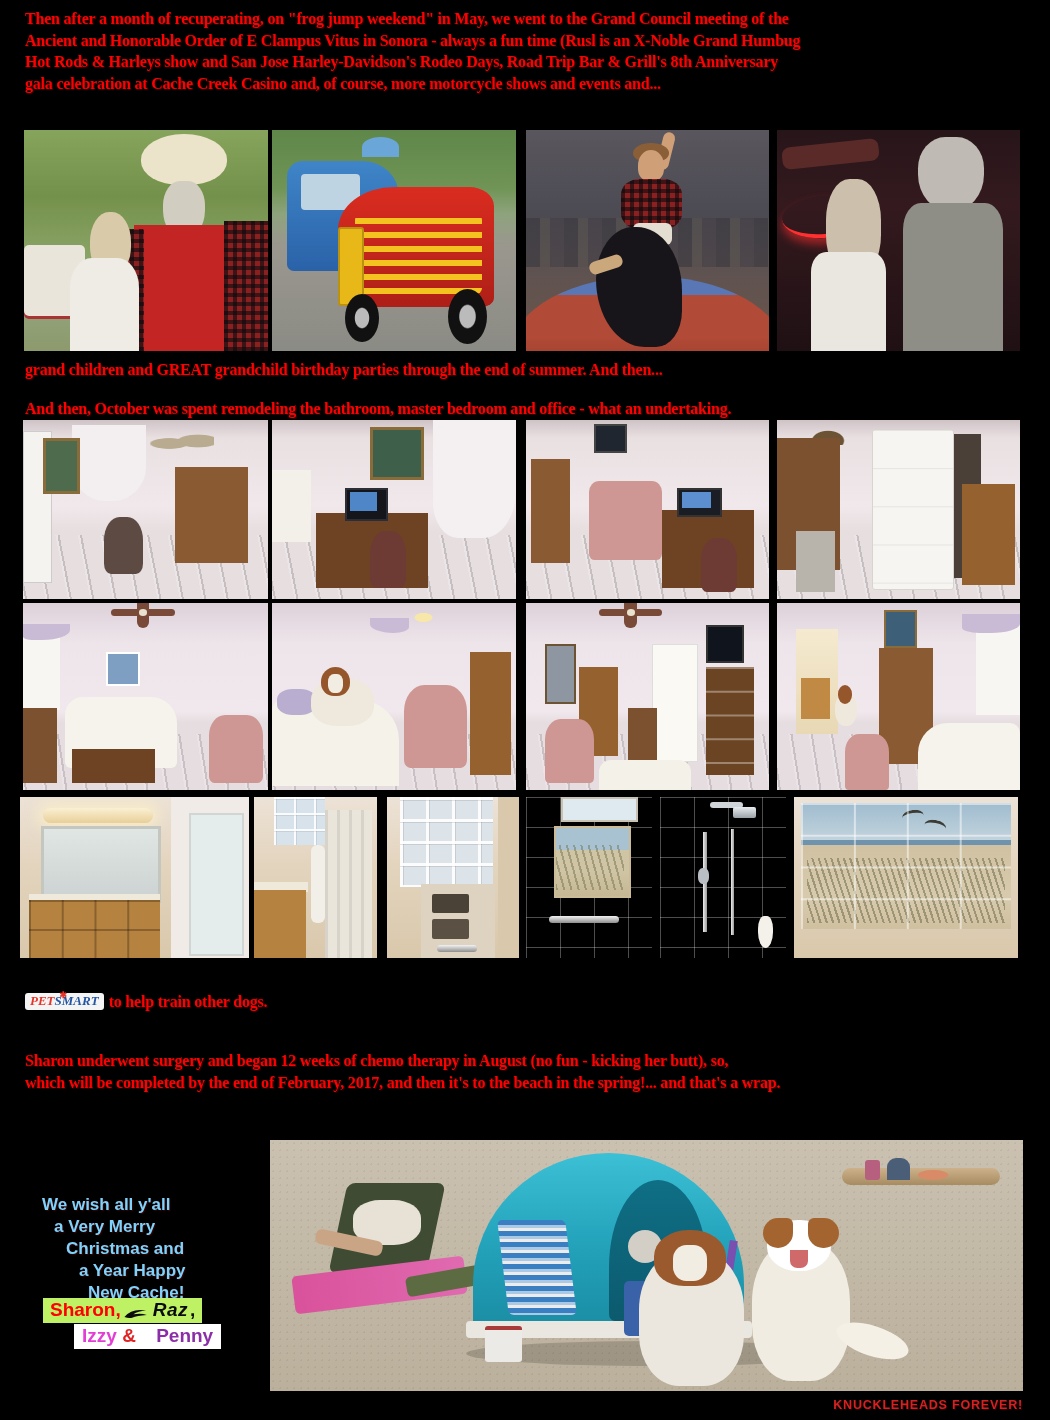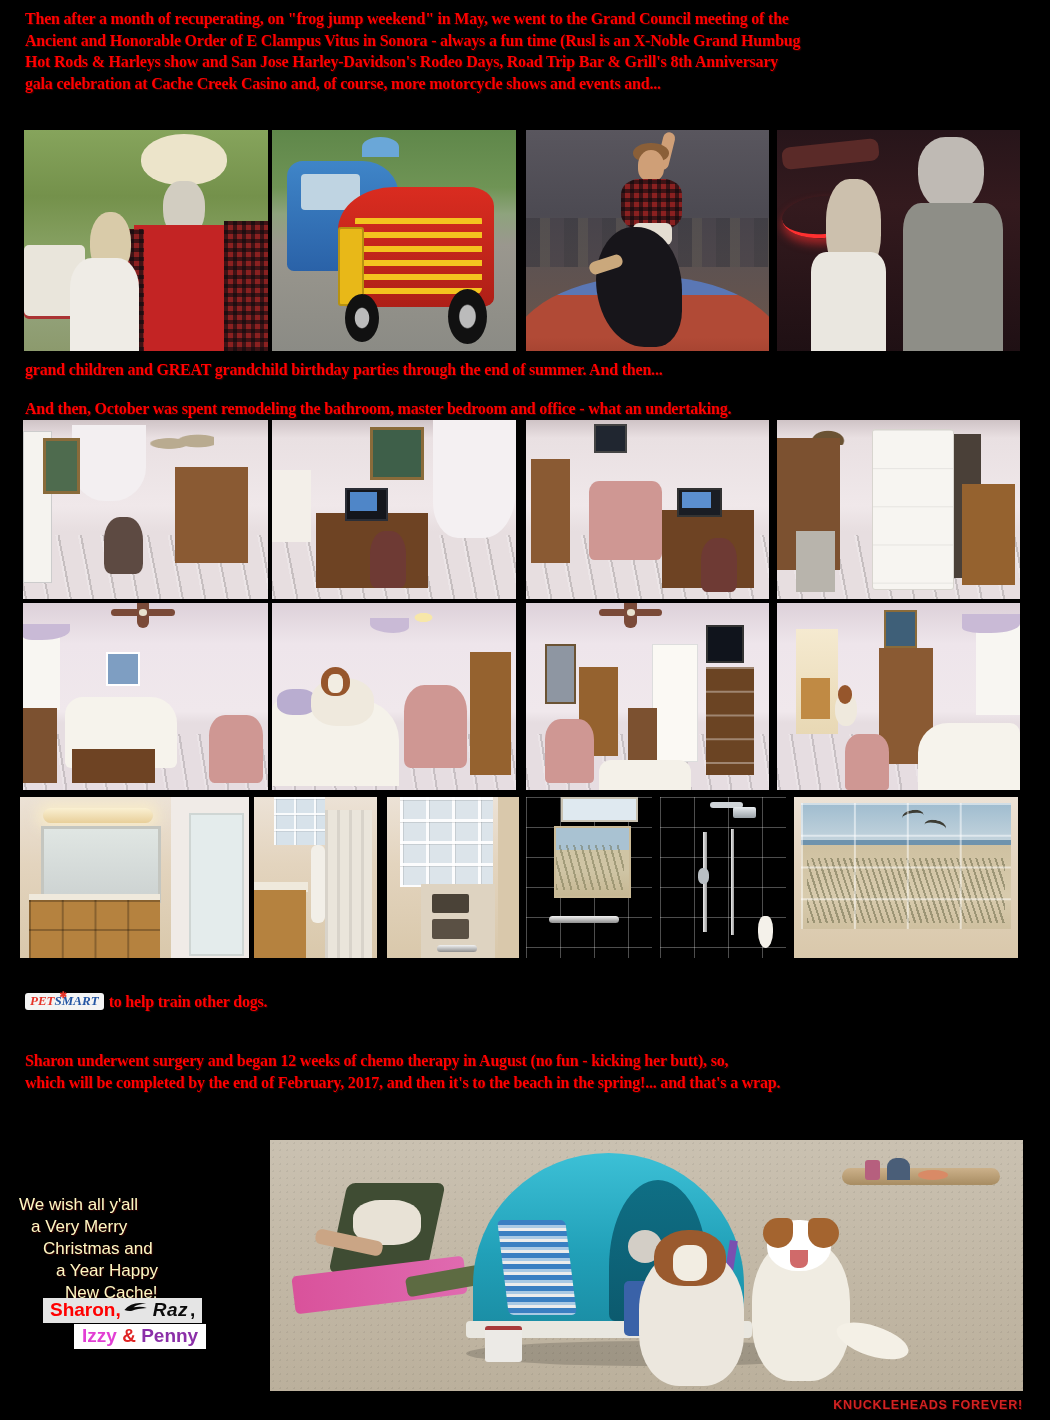--- a/index.html
+++ b/index.html
@@ -16,34 +16,34 @@
   .dogs-line2{display:flex;align-items:center;gap:5px;}
   .sharon{top:1050px;left:25px;}
   
   .petsmart{display:inline-block;position:relative;background:#f4f4f4;border-radius:3px;
             padding:0 5px 1px 5px;font-style:italic;font-weight:bold;font-size:13px;
             letter-spacing:0;line-height:16px;text-shadow:none;}
   .petsmart .pet{color:#e63429;}
   .petsmart .smart{color:#2456a4;}
   .petsmart .star{position:absolute;top:-6px;left:44%;color:#e63429;font-size:9px;font-style:normal;}
   
-  .greeting{position:absolute;left:19px;top:1194px;color:#fef9c3;font-weight:normal;font-size:17px;
+  .greeting{position:absolute;left:42px;top:1194px;color:#7dd3fc;font-weight:bold;font-size:17px;
             line-height:22px;text-shadow:1px 1px 1px #3a0000;}
   .g0{padding-left:0;}.g1{padding-left:12px;}.g2{padding-left:24px;}.g3{padding-left:37px;}.g4{padding-left:46px;}
-  .sig1{position:absolute;left:43px;top:1298px;background:#e5e5e5;padding:1px 7px 2px 7px;
-        font-weight:bold;font-size:19px;display:flex;align-items:flex-start;gap:2px;}
+  .sig1{position:absolute;left:43px;top:1298px;background:#bef264;padding:1px 7px 2px 7px;
+        font-weight:bold;font-size:19px;display:flex;align-items:flex-end;gap:2px;}
   .sig1 .sharon{color:#ff0000;}
   .sig1 .raz{color:#0b0b0b;font-style:italic;letter-spacing:0.5px;}
   .sig1 .raz-comma{color:#0b0b0b;}
   .sig1 svg{display:block;}
   .sig2{position:absolute;left:74px;top:1324px;background:#fff;padding:1px 8px 2px 8px;
         font-weight:bold;font-size:19px;}
   .sig2 .izzy{color:#e23fd4;}
   .sig2 .amp{color:#e02424;}
-  .sig2 .penny{color:#8b2fa8;}
+  .sig2 .penny{color:#8b2fa8;margin-left:15px;}
   
   .footer{position:absolute;right:27px;top:1398px;color:#d22222;font-weight:bold;font-size:12.5px;
           letter-spacing:0.8px;text-shadow:1px 1px 0 #300;}
   
   .photo{position:absolute;overflow:hidden;background:#666;}
   .s{position:absolute;}
   .plaid{background-color:#8a2020;
          background-image:repeating-linear-gradient(0deg,rgba(10,10,14,.6) 0 4px,transparent 4px 9px),
                           repeating-linear-gradient(90deg,rgba(10,10,14,.6) 0 4px,transparent 4px 9px);}
   .woodlines{background-image:repeating-linear-gradient(180deg,rgba(0,0,0,.3) 0 2px,transparent 2px 16px);}

